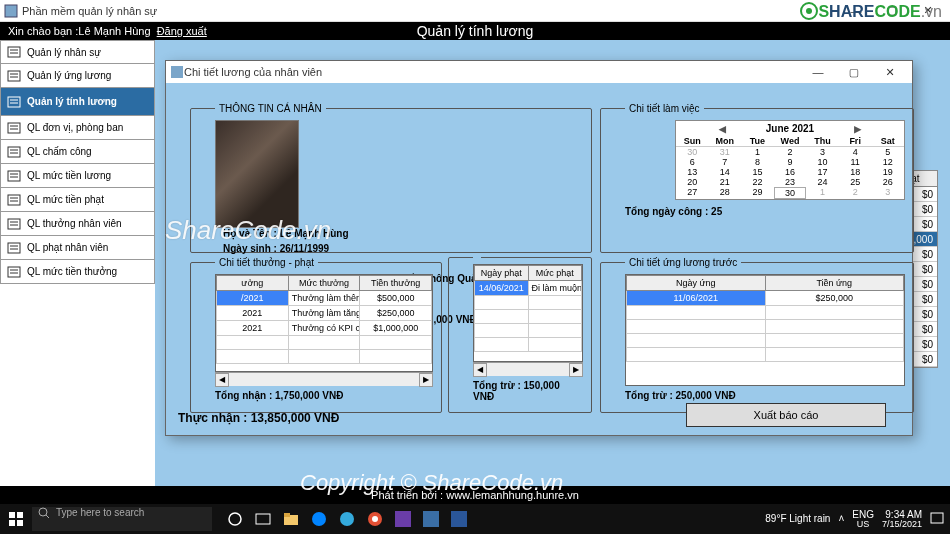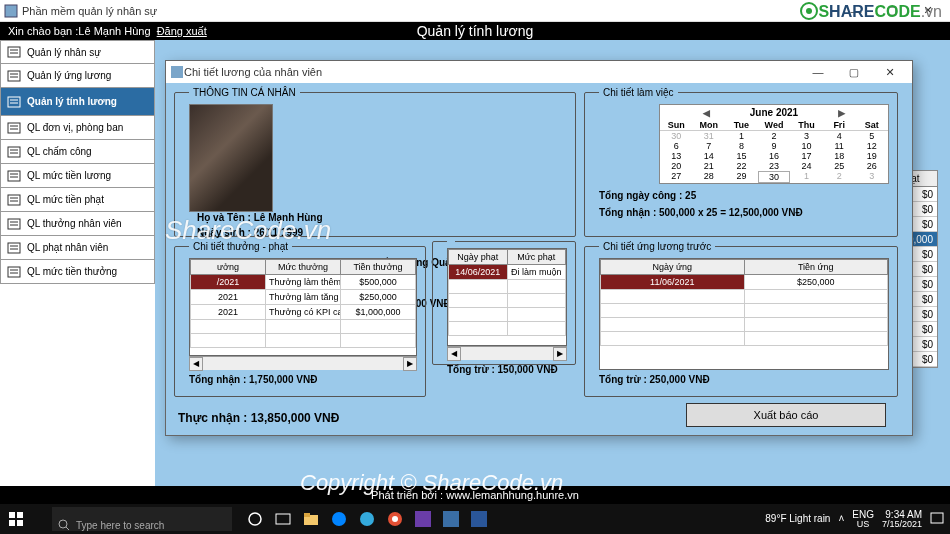--- a/index.html
+++ b/index.html
@@ -26,60 +26,60 @@
   .main { flex:1; position:relative; }
   .bg-table { position:absolute; right:12px; top:130px; width:78px; border:1px solid #888; background:#fff; font-size:10px;}
   .bg-th { background:#eee;border-bottom:1px solid #888;padding:2px 4px;text-align:center;}
   .bg-td { border-bottom:1px solid #ccc; padding:2px 4px;text-align:right;height:15px;}
   .bg-td.hl{background:#2b6ca3;color:#fff;}
   
   .dialog { position:absolute; left:10px; top:20px; width:748px; height:376px; background:#9bc9ea; border:1px solid #666; box-shadow:4px 4px 12px rgba(0,0,0,.3);}
   .dlg-title { height:22px; background:#fff; display:flex; align-items:center; padding:0 4px;}
   .dlg-title .t { flex:1; font-size:11px; color:#333;}
   .dlg-body { padding:4px 8px 8px 8px; position:relative; height:calc(100% - 22px);}
-  fieldset { border:1px solid #555; border-radius:2px; margin:0; padding:6px 8px 8px 14px; position:absolute; font-size:10px; background:transparent;}
+  fieldset { border:1px solid #555; border-radius:2px; margin:16px; padding:6px 8px 8px 24px; position:absolute; font-size:10px; background:transparent;}
   fieldset legend { padding:0 4px; font-size:10px; color:#000; background:#9bc9ea;}
   .fs-info { left:8px; top:4px; width:402px; height:150px;}
   .fs-work { left:418px; top:4px; width:314px; height:150px;}
   .fs-bonus{ left:8px; top:158px; width:252px; height:156px;}
-  .fs-fine { left:266px; top:158px; width:144px; height:124px;}
+  .fs-fine { left:266px; top:158px; width:144px; height:156px;}
   .fs-adv  { left:418px; top:158px; width:314px; height:156px;}
   .photo { width:84px; height:108px; background:linear-gradient(135deg,#3a2f2a,#6b5a4e 40%,#2f2620 70%); display:inline-block; vertical-align:top; border:1px solid #777;}
   .info-rows { display:inline-block; vertical-align:top; margin-left:8px; width:290px;}
   .info-rows div { margin-bottom:4px; font-size:10px; font-weight:600;}
   .calendar { width:230px; background:#fff; border:1px solid #888; margin-left:auto; font-size:10px;}
   .cal-head { display:flex; align-items:center; justify-content:center; gap:40px; padding:2px 4px; font-weight:600;}
   .cal-head .arrow{cursor:pointer;color:#555;font-size:9px;}
   .cal-grid { display:grid; grid-template-columns:repeat(7,1fr); text-align:center;}
   .cal-grid .d { padding:0 0; font-size:9px;}
   .cal-grid .dh { font-weight:700; border-bottom:1px solid #ccc;}
   .cal-grid .dim { color:#aaa;}
   .cal-grid .today{border:1px solid #aaa;}
   .work-summary { margin-top:6px; font-weight:700; font-size:10px;}
   .grid { width:100%; border:1px solid #666; background:#fff; border-collapse:collapse; font-size:9px; table-layout:fixed;}
   .grid th { background:#eee; border:1px solid #888; padding:2px 3px; font-weight:400;}
   .grid td { border:1px solid #ccc; padding:2px 3px; text-align:center; height:14px; overflow:hidden; white-space:nowrap;}
-  .grid tr.sel td:first-child{background:#7f1d1d;color:#fff;}
+  .grid tr.sel td:first-child{background:#3b82f6;color:#fff;}
   .grid-wrap { height:98px; overflow:hidden; position:relative; background:#fff; border:1px solid #666;}
   .grid-wrap .grid{border:0;}
   .hscroll{height:14px;background:#eee;border-top:1px solid #999;display:flex;align-items:center;}
   .hscroll .btn{width:14px;height:14px;border:1px solid #999;display:flex;align-items:center;justify-content:center;font-size:8px;background:#eee;}
   .hscroll .track{flex:1;}
   .total-line{margin-top:4px;font-weight:700;font-size:10px;}
   .net-line{position:absolute;left:12px;bottom:10px;font-weight:700;font-size:12px;}
   .export-btn{position:absolute;right:26px;bottom:8px;width:200px;height:24px;border:1px solid #333;background:#ddd;display:flex;align-items:center;justify-content:center;font-size:11px;cursor:pointer;}
   
   .wm{position:absolute;pointer-events:none;color:rgba(255,255,255,.9);font-size:26px;font-weight:400;text-shadow:0 0 2px rgba(0,0,0,.2);}
   .wm2{position:absolute;pointer-events:none;color:rgba(255,255,255,.95);font-size:22px;font-style:italic;}
   .brand{position:absolute;right:8px;top:2px;font-size:16px;font-weight:700;}
   .brand .s{color:#2aa13a;} .brand .h{color:#244a72;} .brand .v{color:#7a7a7a;font-weight:400;}
   
   .taskbar{position:absolute;left:0;right:0;bottom:0;height:30px;background:#111;display:flex;align-items:center;color:#fff;font-size:10px;}
   .taskbar .start{width:32px;height:30px;display:flex;align-items:center;justify-content:center;}
-  .taskbar .search{width:180px;height:24px;background:#222;display:flex;align-items:flex-end;padding:0 6px;color:#aaa;gap:6px;margin-left:20px;}
+  .taskbar .search{width:180px;height:24px;background:#222;display:flex;align-items:flex-start;padding:0 6px;color:#aaa;gap:6px;margin-left:0;}
   .ticons{display:flex;gap:6px;margin-left:12px;align-items:center;}
   .ticon{width:22px;height:22px;display:flex;align-items:center;justify-content:center;border-radius:2px;}
   .tray{margin-left:auto;display:flex;align-items:center;gap:8px;padding-right:6px;}
   .clock{text-align:right;line-height:1.1;}
   svg{display:block;}
 </style>
 </head>
 <body>
 
 <div class="app-window">
@@ -309,21 +309,20 @@
                   <div class="d">27</div>
                   <div class="d">28</div>
                   <div class="d">29</div>
                   <div class="d today">30</div>
                   <div class="d dim">1</div>
                   <div class="d dim">2</div>
                   <div class="d dim">3</div>
                 </div>
             </div>
             <div class="work-summary"><span>Tổng ngày công : </span><span>25</span></div>
-            <div class="work-summary"><span>Tổng nhận : </span><span>500,000 x 25 = 12,500,000 VNĐ</span></div>
           </fieldset>
 
           <fieldset class="fs-bonus">
             <legend>Chi tiết thưởng - phạt</legend>
             <div class="grid-wrap">
               <table class="grid" id="bonusgrid">
                   <tbody>
                     <tr>
                       <th>ưởng</th>
                       <th>Mức thưởng</th>

